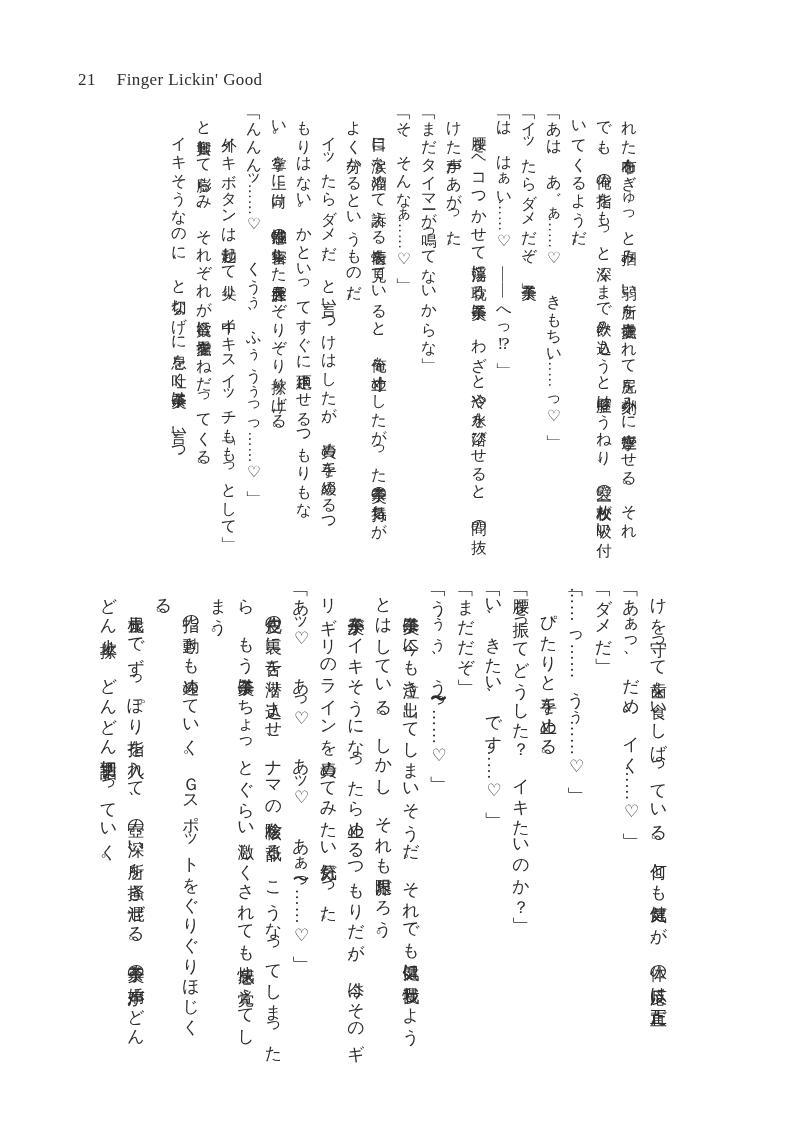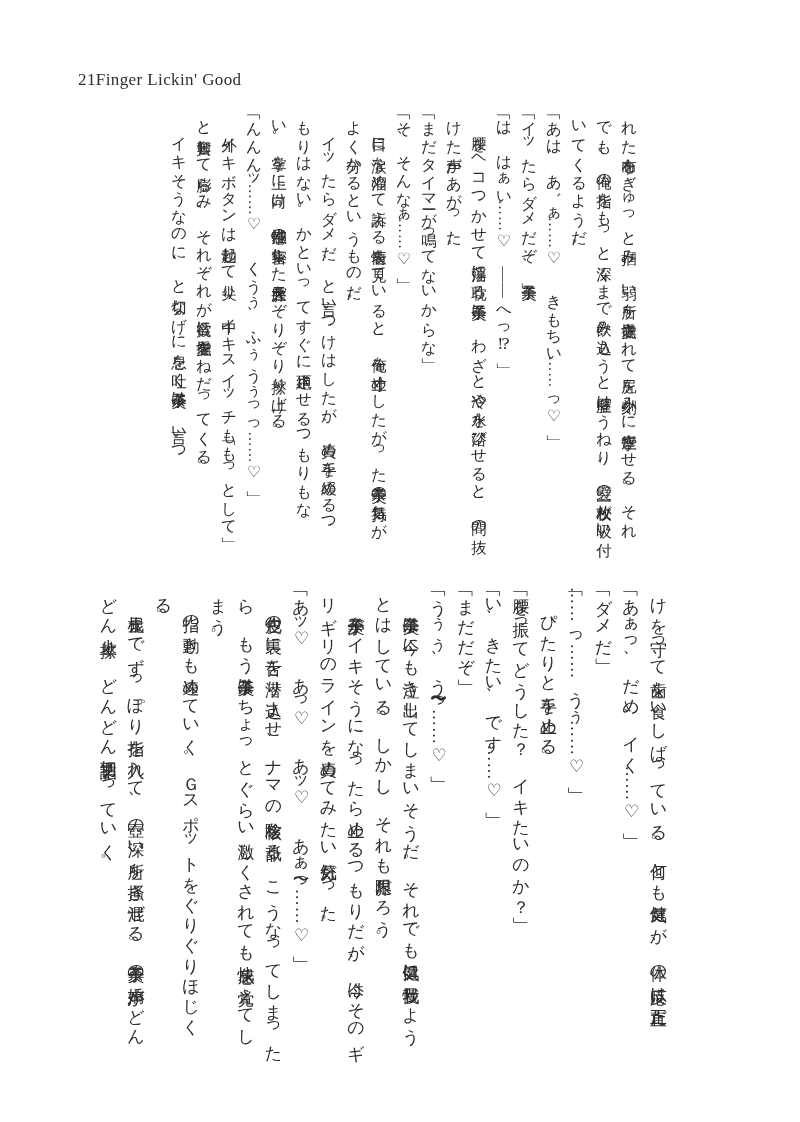--- a/index.html
+++ b/index.html
@@ -22,20 +22,21 @@
   .header {
     position: absolute;
     left: 78px;
     top: 70px;
     font-size: 17px;
     color: #2e2e2e;
     letter-spacing: 0.4px;
     white-space: nowrap;
   }
   .header .page-num {
+    margin-right: 21px;
   }
   .vblock {
     position: absolute;
     writing-mode: vertical-rl;
     text-orientation: mixed;
     color: #2c2c2c;
     white-space: normal;
     line-break: strict;
   }
   .vblock p {

